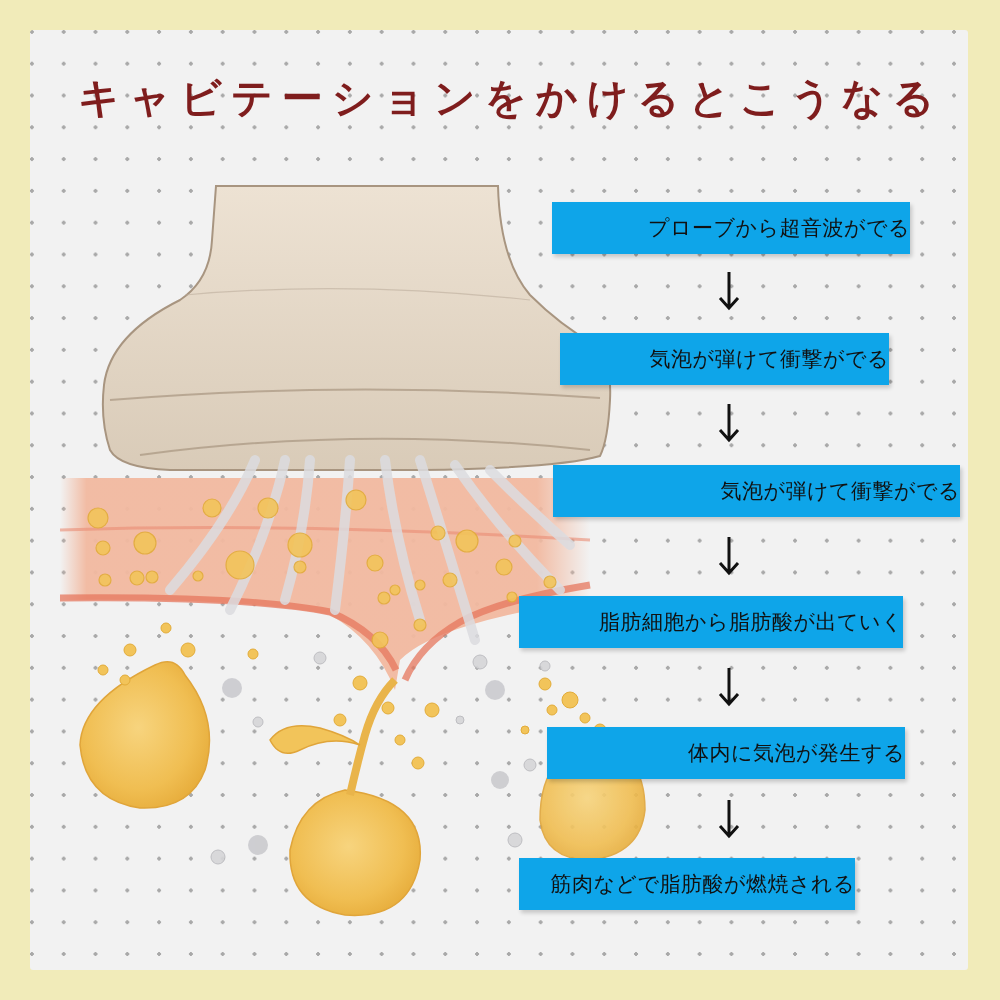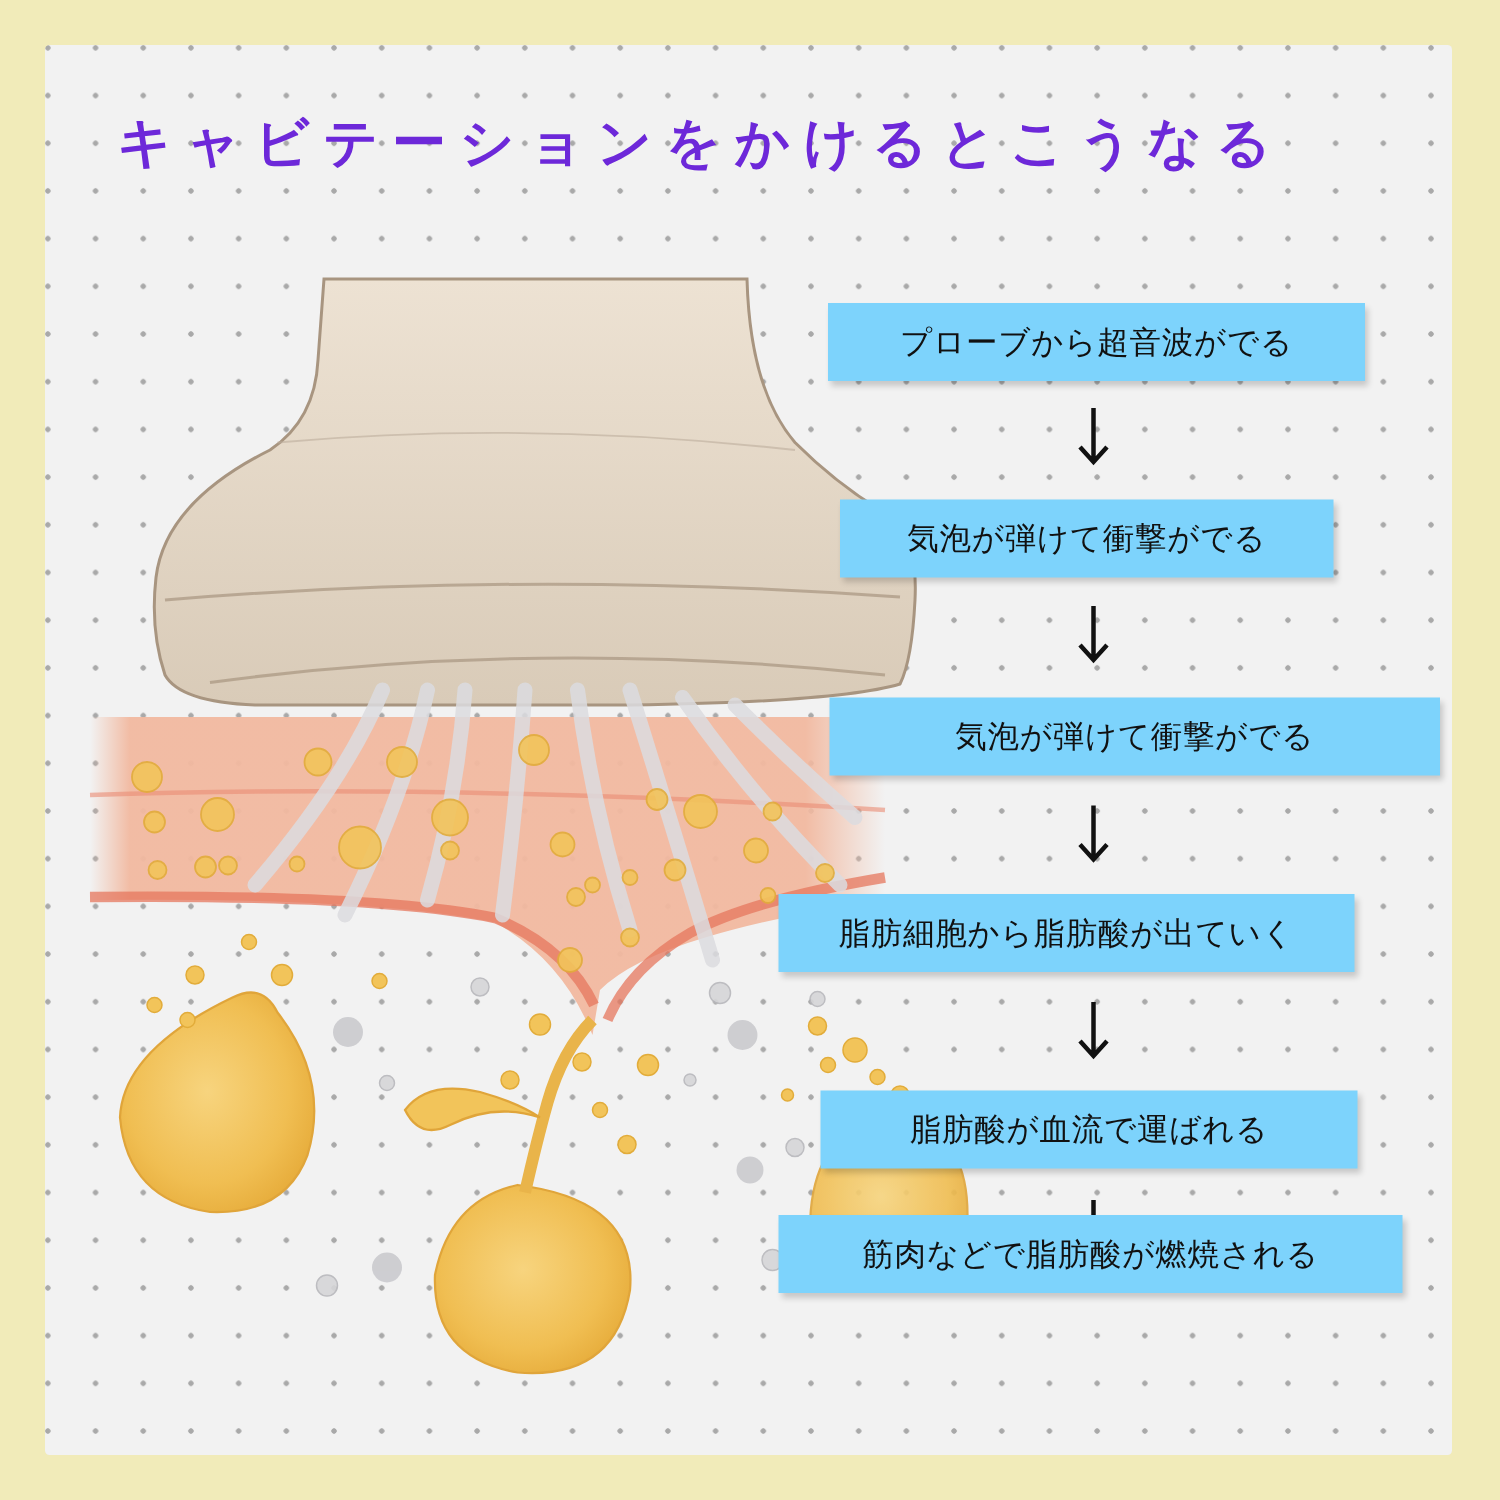--- a/index.html
+++ b/index.html
@@ -13,29 +13,29 @@
     position:absolute; left:30px; top:30px; width:938px; height:940px;
     background-color:#F2F2F2;
     background-image: radial-gradient(circle, #A9A9A9 1.6px, transparent 2px);
     background-size:31.8px 31.8px;
     background-position:-14px -14px;
     border-radius:3px;
     overflow:hidden;
   }
   .title {
     position:absolute; left:78px; top:78px; width:860px;
-    font-size:36px; font-weight:bold; letter-spacing:9px;
-    color:#6d28d9; white-space:nowrap; line-height:1;
+    font-size:41px; font-weight:bold; letter-spacing:9px;
+    color:#7f1d1d; white-space:nowrap; line-height:1;
   }
   .illus { position:absolute; left:30px; top:30px; width:938px; height:940px; }
   .step {
-    position:absolute; background:#7dd3fc;
+    position:absolute; background:#0ea5e9;
     box-shadow: 2px 3px 4px rgba(0,0,0,0.18);
     color:#111; font-size:21px; line-height:52px; height:52px;
-    text-align:center; white-space:nowrap; letter-spacing:0.5px;
+    text-align:right; white-space:nowrap; letter-spacing:0.5px;
   }
   .arrow {
     position:absolute; width:24px; height:42px; left:717px;
   }
   .arrow svg { display:block; }
 </style>
 </head>
 <body>
 
 <div class="card"></div>
@@ -182,19 +182,19 @@
   <svg width="24" height="42" viewBox="0 0 24 42">
       <path d="M12 2 V38 M3 28 L12 38 L21 28" stroke="#111" stroke-width="3" fill="none"></path>
     </svg>
 </div>
 <div class="step" style="left:519px; top:596px; width:384px;">脂肪細胞から脂肪酸が出ていく</div>
 <div class="arrow" style="top:666px;">
   <svg width="24" height="42" viewBox="0 0 24 42">
       <path d="M12 2 V38 M3 28 L12 38 L21 28" stroke="#111" stroke-width="3" fill="none"></path>
     </svg>
 </div>
-<div class="step" style="left:547px; top:727px; width:358px;">脂肪酸が血流で運ばれる</div>
+<div class="step" style="left:547px; top:727px; width:358px;">体内に気泡が発生する</div>
 <div class="arrow" style="top:798px;">
   <svg width="24" height="42" viewBox="0 0 24 42">
       <path d="M12 2 V38 M3 28 L12 38 L21 28" stroke="#111" stroke-width="3" fill="none"></path>
     </svg>
 </div>
-<div class="step" style="left:519px; top:810px; width:416px;">筋肉などで脂肪酸が燃焼される</div>
+<div class="step" style="left:519px; top:858px; width:336px;">筋肉などで脂肪酸が燃焼される</div>
 
 </body></html>

